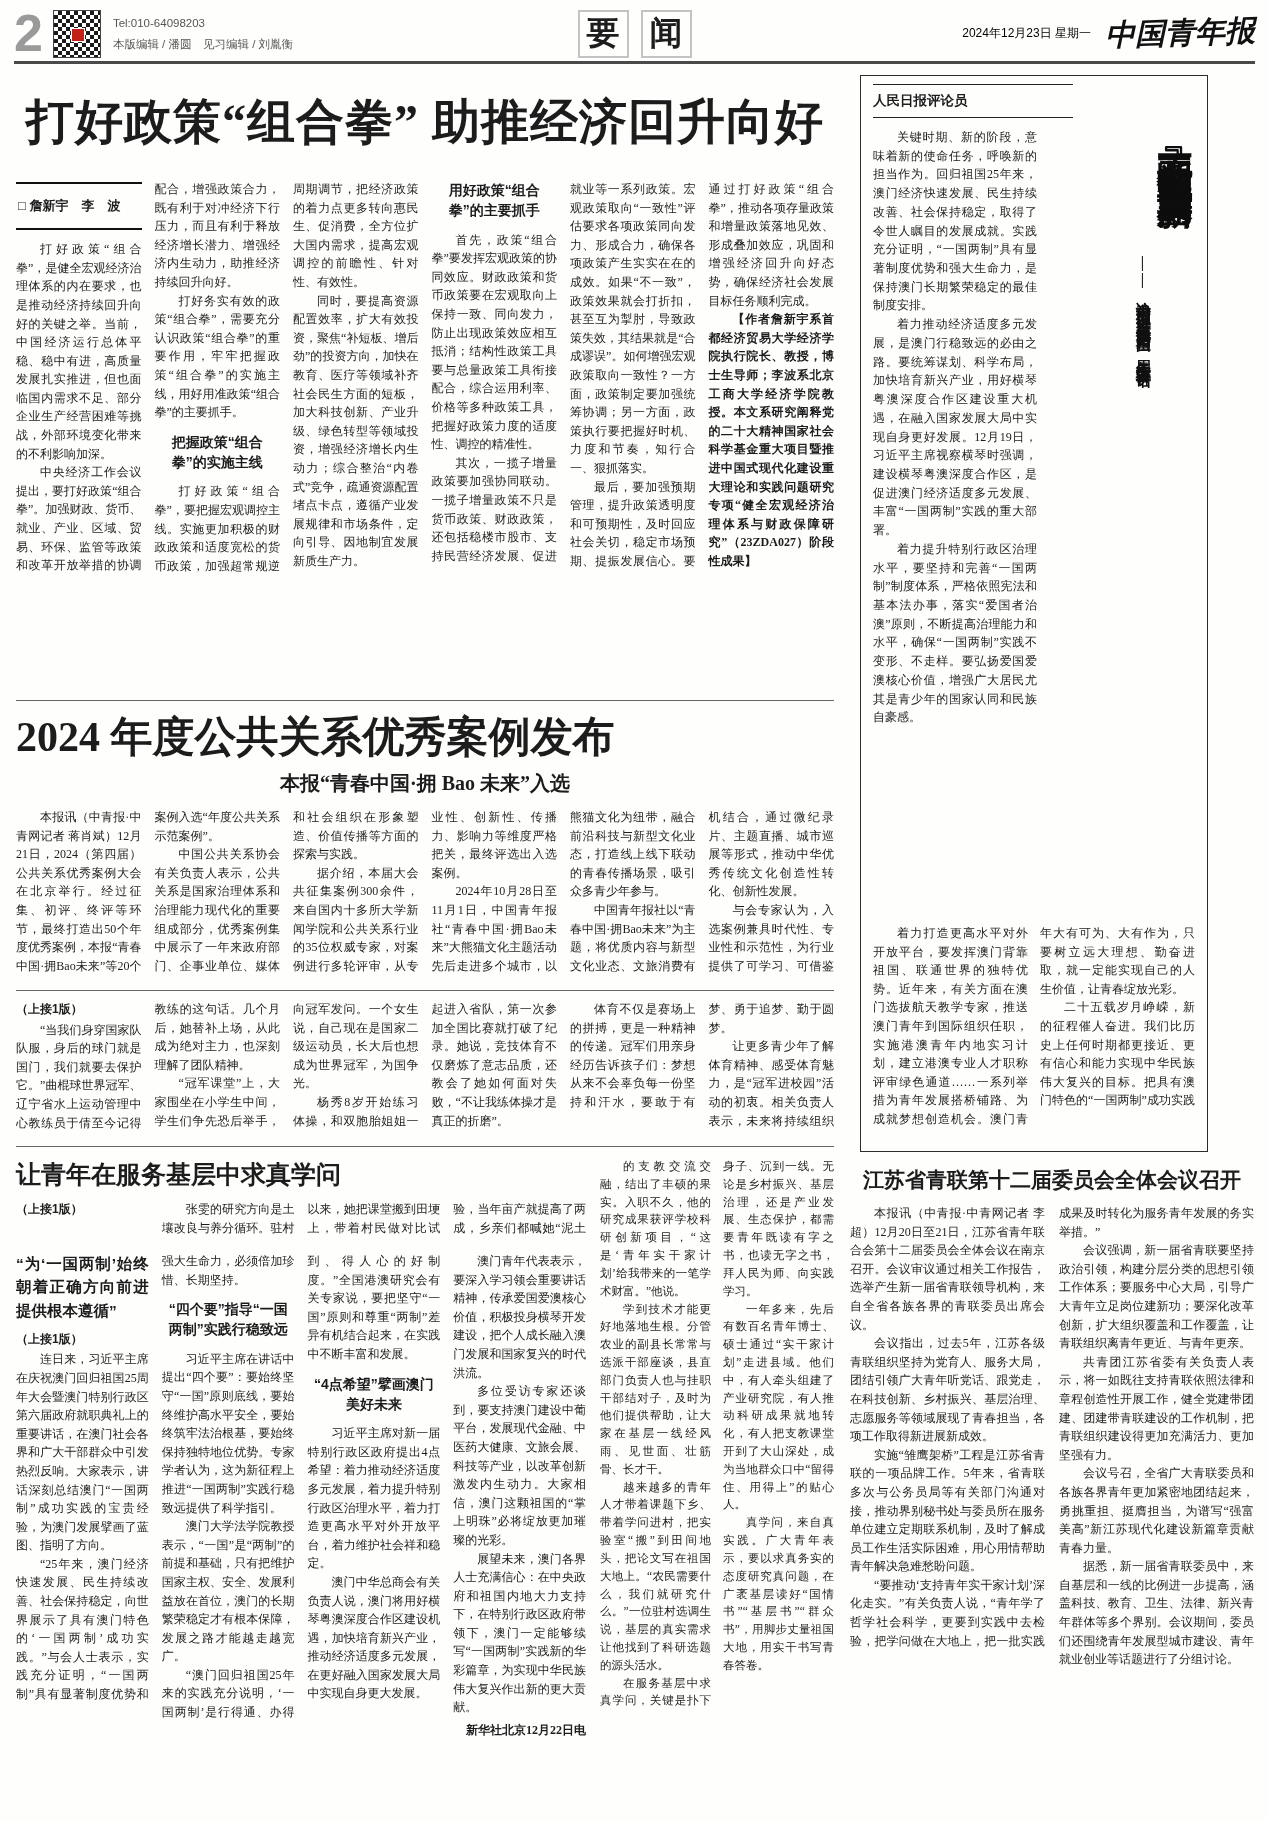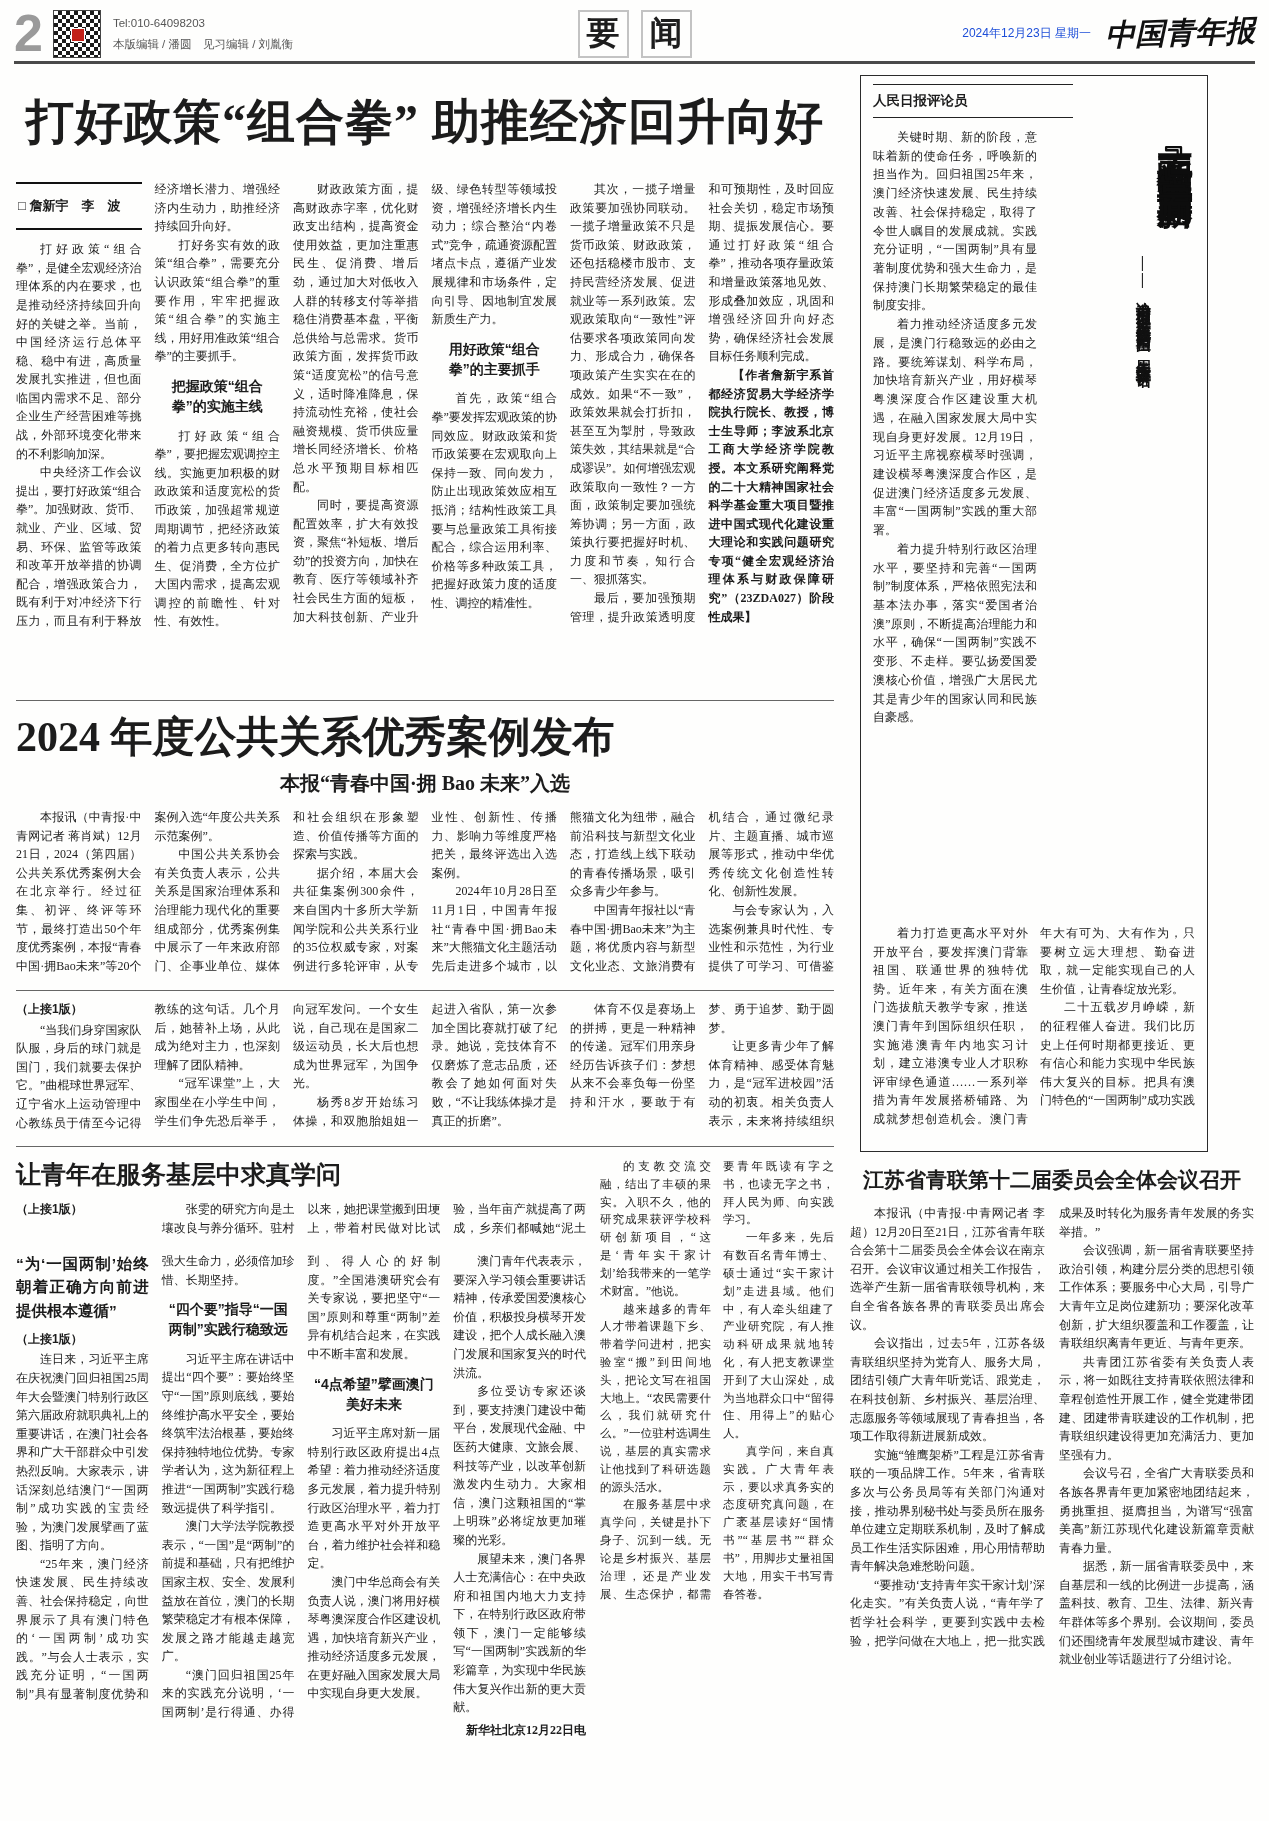--- a/index.html
+++ b/index.html
@@ -14,21 +14,21 @@
            color:#9a9a9a;line-height:0.9;margin-right:10px;}
   .qr{width:46px;height:46px;margin-right:12px;position:relative;border:1px solid #444;
       background:repeating-conic-gradient(#1b1b1b 0% 25%, #ffffff 0% 50%);
       background-size:8px 8px;}
   .qr::after{content:"";position:absolute;left:17px;top:17px;width:12px;height:12px;background:#c22017;border:1px solid #fff;}
   .contact{font-family:"Liberation Sans",sans-serif;font-size:11.5px;color:#555;line-height:1.8;}
   .section{position:absolute;left:50%;top:4px;transform:translateX(-50%);display:flex;gap:12px;}
   .section .zi{font-size:33px;font-weight:900;color:#1d1d1d;border:2px solid #c3c3c3;
                padding:1px 7px 3px;line-height:1.2;font-family:"Liberation Sans",sans-serif;}
   .dateline{margin-left:auto;display:flex;align-items:center;gap:14px;}
-  .date{font-size:12px;color:#1d4ed8;font-family:"Liberation Sans",sans-serif;}
+  .date{font-size:12px;color:#000000;font-family:"Liberation Sans",sans-serif;}
   .masthead{font-size:30px;font-weight:900;font-style:italic;color:#111;transform:rotate(-2deg);
             font-family:"DejaVu Serif",serif;white-space:nowrap;}
 
   
   .cols{column-gap:13px;font-size:12px;line-height:1.55;text-align:justify;overflow:hidden;}
   .bp{margin:0;text-indent:2em;}
   .byline{border-top:2px solid #111;border-bottom:2px solid #111;padding:12px 2px;margin:2px 0 10px;
           font-weight:bold;font-size:13px;text-indent:0;font-family:"Liberation Sans",sans-serif;}
   .ch{font-family:"Liberation Sans",sans-serif;font-weight:bold;font-size:14px;text-align:center;
       text-indent:0;margin:10px 0;line-height:1.45;}
@@ -107,21 +107,20 @@
   </div>
 
   <div class="abs" id="a1-headline">打好政策“组合拳” 助推经济回升向好</div>
   <div class="abs cols" id="a1-body">
       <p class="byline">□ 詹新宇　李　波</p>
       <p class="bp">打好政策“组合拳”，是健全宏观经济治理体系的内在要求，也是推动经济持续回升向好的关键之举。当前，中国经济运行总体平稳、稳中有进，高质量发展扎实推进，但也面临国内需求不足、部分企业生产经营困难等挑战，外部环境变化带来的不利影响加深。</p>
       <p class="bp">中央经济工作会议提出，要打好政策“组合拳”。加强财政、货币、就业、产业、区域、贸易、环保、监管等政策和改革开放举措的协调配合，增强政策合力，既有利于对冲经济下行压力，而且有利于释放经济增长潜力、增强经济内生动力，助推经济持续回升向好。</p>
       <p class="bp">打好务实有效的政策“组合拳”，需要充分认识政策“组合拳”的重要作用，牢牢把握政策“组合拳”的实施主线，用好用准政策“组合拳”的主要抓手。</p>
       <p class="ch">把握政策“组合拳”的实施主线</p>
       <p class="bp">打好政策“组合拳”，要把握宏观调控主线。实施更加积极的财政政策和适度宽松的货币政策，加强超常规逆周期调节，把经济政策的着力点更多转向惠民生、促消费，全方位扩大国内需求，提高宏观调控的前瞻性、针对性、有效性。</p>
-      <p class="bp">财政政策方面，提高财政赤字率，优化财政支出结构，提高资金使用效益，更加注重惠民生、促消费、增后劲，通过加大对低收入人群的转移支付等举措稳住消费基本盘，平衡总供给与总需求。货币政策方面，发挥货币政策“适度宽松”的信号意义，适时降准降息，保持流动性充裕，使社会融资规模、货币供应量增长同经济增长、价格总水平预期目标相匹配。</p>
       <p class="bp">同时，要提高资源配置效率，扩大有效投资，聚焦“补短板、增后劲”的投资方向，加快在教育、医疗等领域补齐社会民生方面的短板，加大科技创新、产业升级、绿色转型等领域投资，增强经济增长内生动力；综合整治“内卷式”竞争，疏通资源配置堵点卡点，遵循产业发展规律和市场条件，定向引导、因地制宜发展新质生产力。</p>
       <p class="ch">用好政策“组合拳”的主要抓手</p>
       <p class="bp">首先，政策“组合拳”要发挥宏观政策的协同效应。财政政策和货币政策要在宏观取向上保持一致、同向发力，防止出现政策效应相互抵消；结构性政策工具要与总量政策工具衔接配合，综合运用利率、价格等多种政策工具，把握好政策力度的适度性、调控的精准性。</p>
       <p class="bp">其次，一揽子增量政策要加强协同联动。一揽子增量政策不只是货币政策、财政政策，还包括稳楼市股市、支持民营经济发展、促进就业等一系列政策。宏观政策取向“一致性”评估要求各项政策同向发力、形成合力，确保各项政策产生实实在在的成效。如果“不一致”，政策效果就会打折扣，甚至互为掣肘，导致政策失效，其结果就是“合成谬误”。如何增强宏观政策取向一致性？一方面，政策制定要加强统筹协调；另一方面，政策执行要把握好时机、力度和节奏，知行合一、狠抓落实。</p>
       <p class="bp">最后，要加强预期管理，提升政策透明度和可预期性，及时回应社会关切，稳定市场预期、提振发展信心。要通过打好政策“组合拳”，推动各项存量政策和增量政策落地见效、形成叠加效应，巩固和增强经济回升向好态势，确保经济社会发展目标任务顺利完成。</p>
       <p class="bio">【作者詹新宇系首都经济贸易大学经济学院执行院长、教授，博士生导师；李波系北京工商大学经济学院教授。本文系研究阐释党的二十大精神国家社会科学基金重大项目暨推进中国式现代化建设重大理论和实践问题研究专项“健全宏观经济治理体系与财政保障研究”（23ZDA027）阶段性成果】</p>
     </div>
   <div class="abs rule" id="rule-a"></div>
 
   <div class="abs" id="a2-headline">2024 年度公共关系优秀案例发布</div>
@@ -146,20 +145,21 @@
     </div>
   <div class="abs rule" id="rule-c"></div>
 
   <div class="abs" id="a3-headline">让青年在服务基层中求真学问</div>
   <div class="abs cols" id="a3-flow">
       <p class="jl">（上接1版）</p>
       <p class="bp">张雯的研究方向是土壤改良与养分循环。驻村以来，她把课堂搬到田埂上，带着村民做对比试验，当年亩产就提高了两成，乡亲们都喊她“泥土专家”。</p>
     </div>
   <div class="abs cols" id="a3-side">
       <p class="bp">的支教交流交融，结出了丰硕的果实。入职不久，他的研究成果获评学校科研创新项目，“这是‘青年实干家计划’给我带来的一笔学术财富。”他说。</p>
+      <p class="bp">学到技术才能更好地落地生根。分管农业的副县长常常与选派干部座谈，县直部门负责人也与挂职干部结对子，及时为他们提供帮助，让大家在基层一线经风雨、见世面、壮筋骨、长才干。</p>
       <p class="bp">越来越多的青年人才带着课题下乡、带着学问进村，把实验室“搬”到田间地头，把论文写在祖国大地上。“农民需要什么，我们就研究什么。”一位驻村选调生说，基层的真实需求让他找到了科研选题的源头活水。</p>
       <p class="bp">在服务基层中求真学问，关键是扑下身子、沉到一线。无论是乡村振兴、基层治理，还是产业发展、生态保护，都需要青年既读有字之书，也读无字之书，拜人民为师、向实践学习。</p>
       <p class="bp">一年多来，先后有数百名青年博士、硕士通过“实干家计划”走进县域。他们中，有人牵头组建了产业研究院，有人推动科研成果就地转化，有人把支教课堂开到了大山深处，成为当地群众口中“留得住、用得上”的贴心人。</p>
       <p class="bp">真学问，来自真实践。广大青年表示，要以求真务实的态度研究真问题，在广袤基层读好“国情书”“基层书”“群众书”，用脚步丈量祖国大地，用实干书写青春答卷。</p>
     </div>
 
   <div class="abs cols" id="a4-body">
       <p class="ihl">“为‘一国两制’始终朝着正确方向前进提供根本遵循”</p>
       <p class="jl">（上接1版）</p>
       <p class="bp">连日来，习近平主席在庆祝澳门回归祖国25周年大会暨澳门特别行政区第六届政府就职典礼上的重要讲话，在澳门社会各界和广大干部群众中引发热烈反响。大家表示，讲话深刻总结澳门“一国两制”成功实践的宝贵经验，为澳门发展擘画了蓝图、指明了方向。</p>

